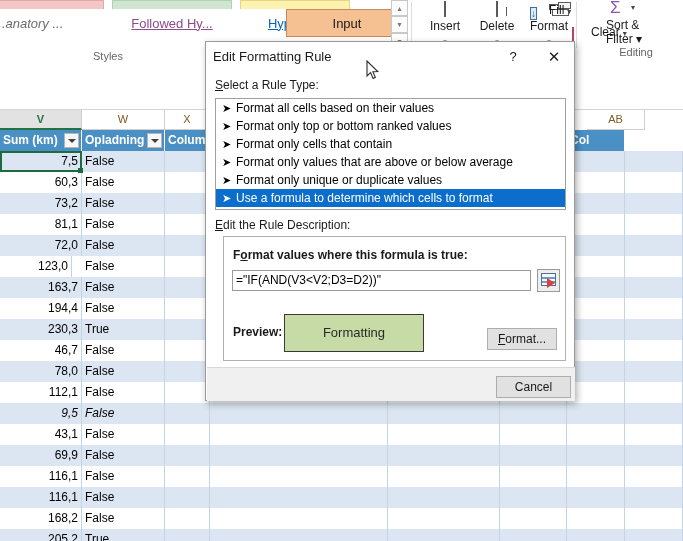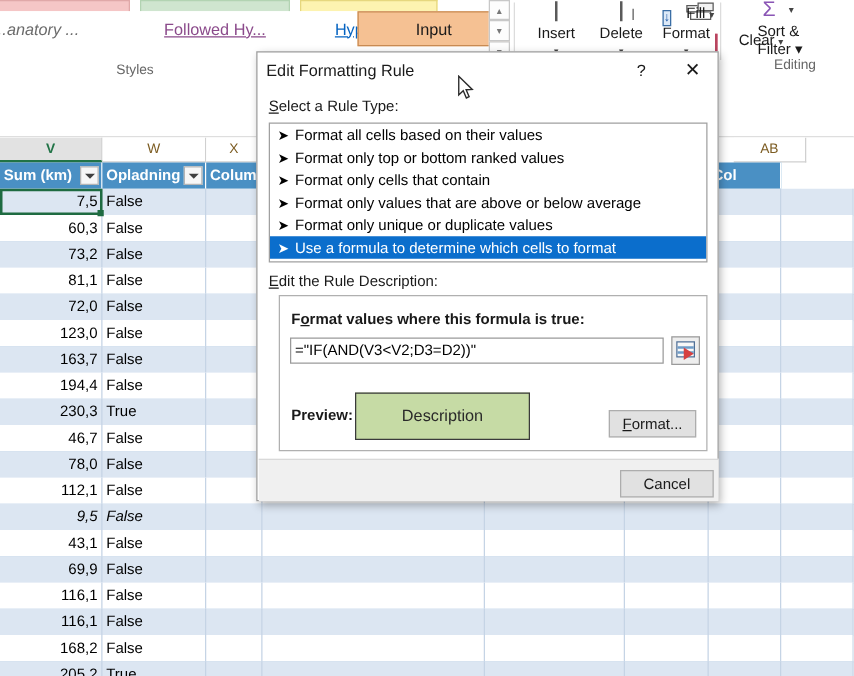--- a/index.html
+++ b/index.html
@@ -299,21 +299,21 @@
         <div class="cell txt" style="left: 82px; width: 83px;">False</div>
         <div class="cell txt" style="left: 165px; width: 45px;"></div>
         <div class="cell txt" style="left: 210px; width: 178px;"></div>
         <div class="cell txt" style="left: 388px; width: 112px;"></div>
         <div class="cell txt" style="left: 500px; width: 67px;"></div>
         <div class="cell txt" style="left: 567px; width: 58px;"></div>
         <div class="cell txt" style="left: 625px; width: 58px;"></div>
       </div>
       <div class="rowline" style="top: 146px;"></div>
       <div class="row even" style="top: 146px;">
-        <div class="cell num" style="left: 0px; width: 82px;">123,0</div>
+        <div class="cell num" style="left: 0px; width: 72px;">123,0</div>
         <div class="cell txt" style="left: 82px; width: 83px;">False</div>
         <div class="cell txt" style="left: 165px; width: 45px;"></div>
         <div class="cell txt" style="left: 210px; width: 178px;"></div>
         <div class="cell txt" style="left: 388px; width: 112px;"></div>
         <div class="cell txt" style="left: 500px; width: 67px;"></div>
         <div class="cell txt" style="left: 567px; width: 58px;"></div>
         <div class="cell txt" style="left: 625px; width: 58px;"></div>
       </div>
       <div class="rowline" style="top: 167px;"></div>
       <div class="row odd" style="top: 167px;">
@@ -484,21 +484,21 @@
     <div id="lbl-formula"><span>F</span><span class="u">o</span><span>rmat values where this formula is true:</span></div>
 
     <div id="formula-input">="IF(AND(V3&lt;V2;D3=D2))"</div>
 
     <div id="rangepick">
       <span class="rp-grid"></span>
         <span class="rp-ar"></span>
     </div>
 
     <div id="lbl-preview">Preview:</div>
-    <div id="previewbox">Description</div>
+    <div id="previewbox">Formatting</div>
   </div>
 
   <div id="btn-format"><span class="u">F</span><span>ormat...</span></div>
 
   <div id="dlg-footer">
     <div class="dbtn" id="btn-cancel">Cancel</div>
   </div>
 </div>
 
 <svg id="cursor" viewBox="0 0 14 20">

